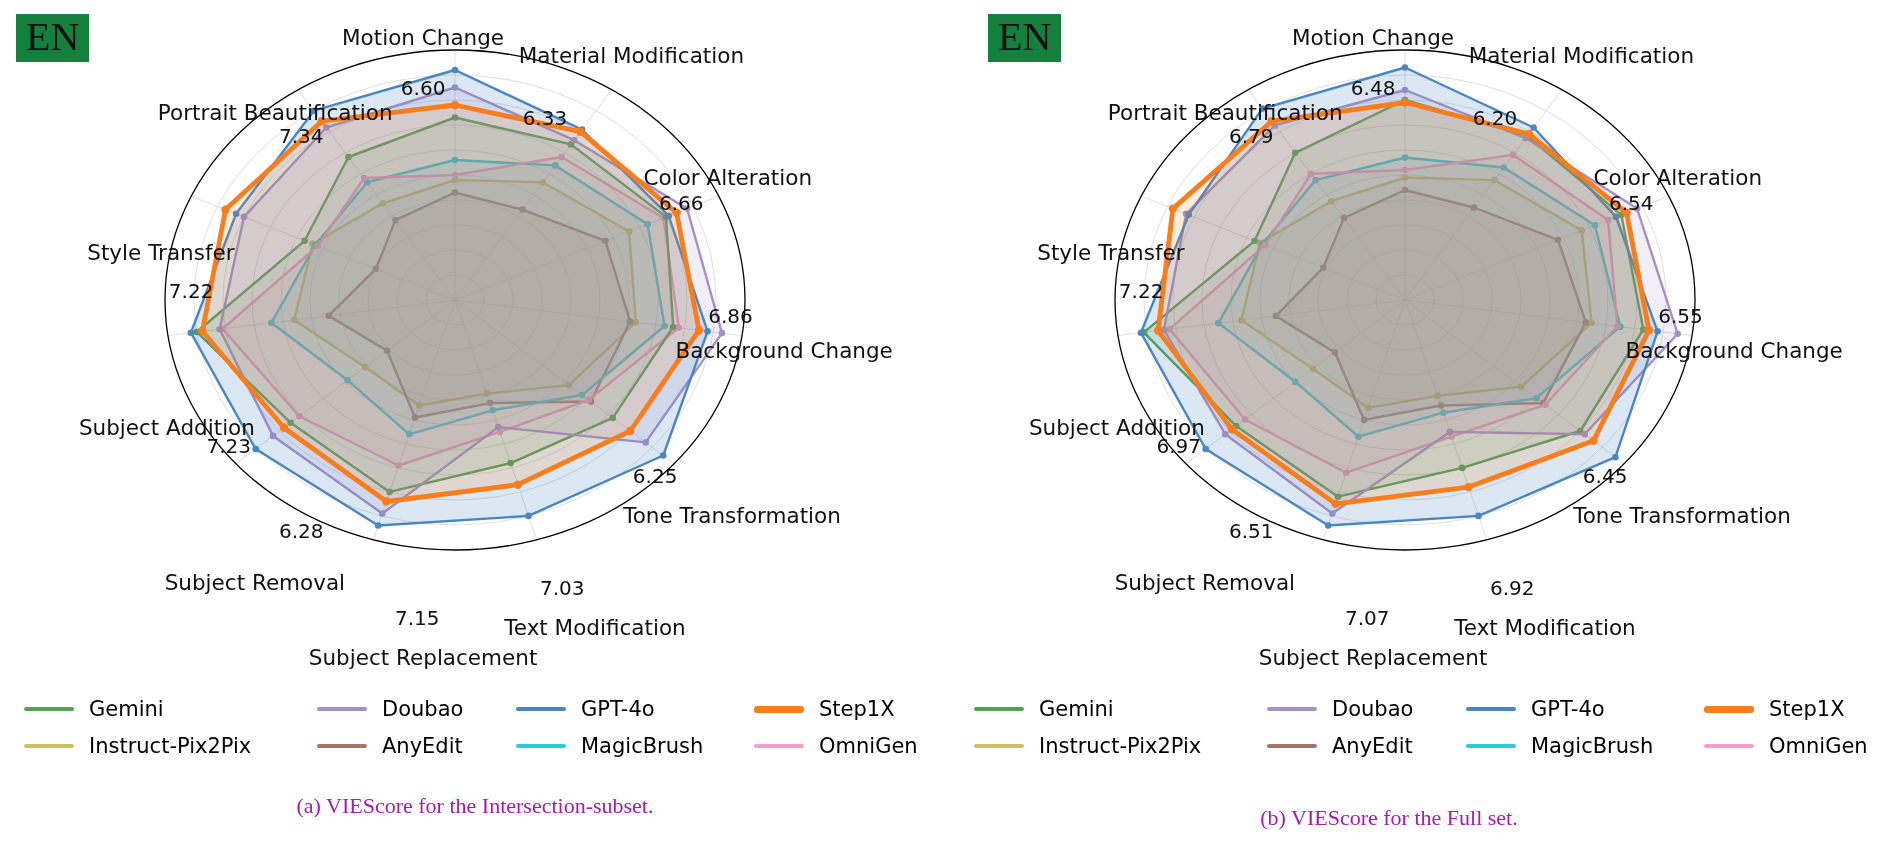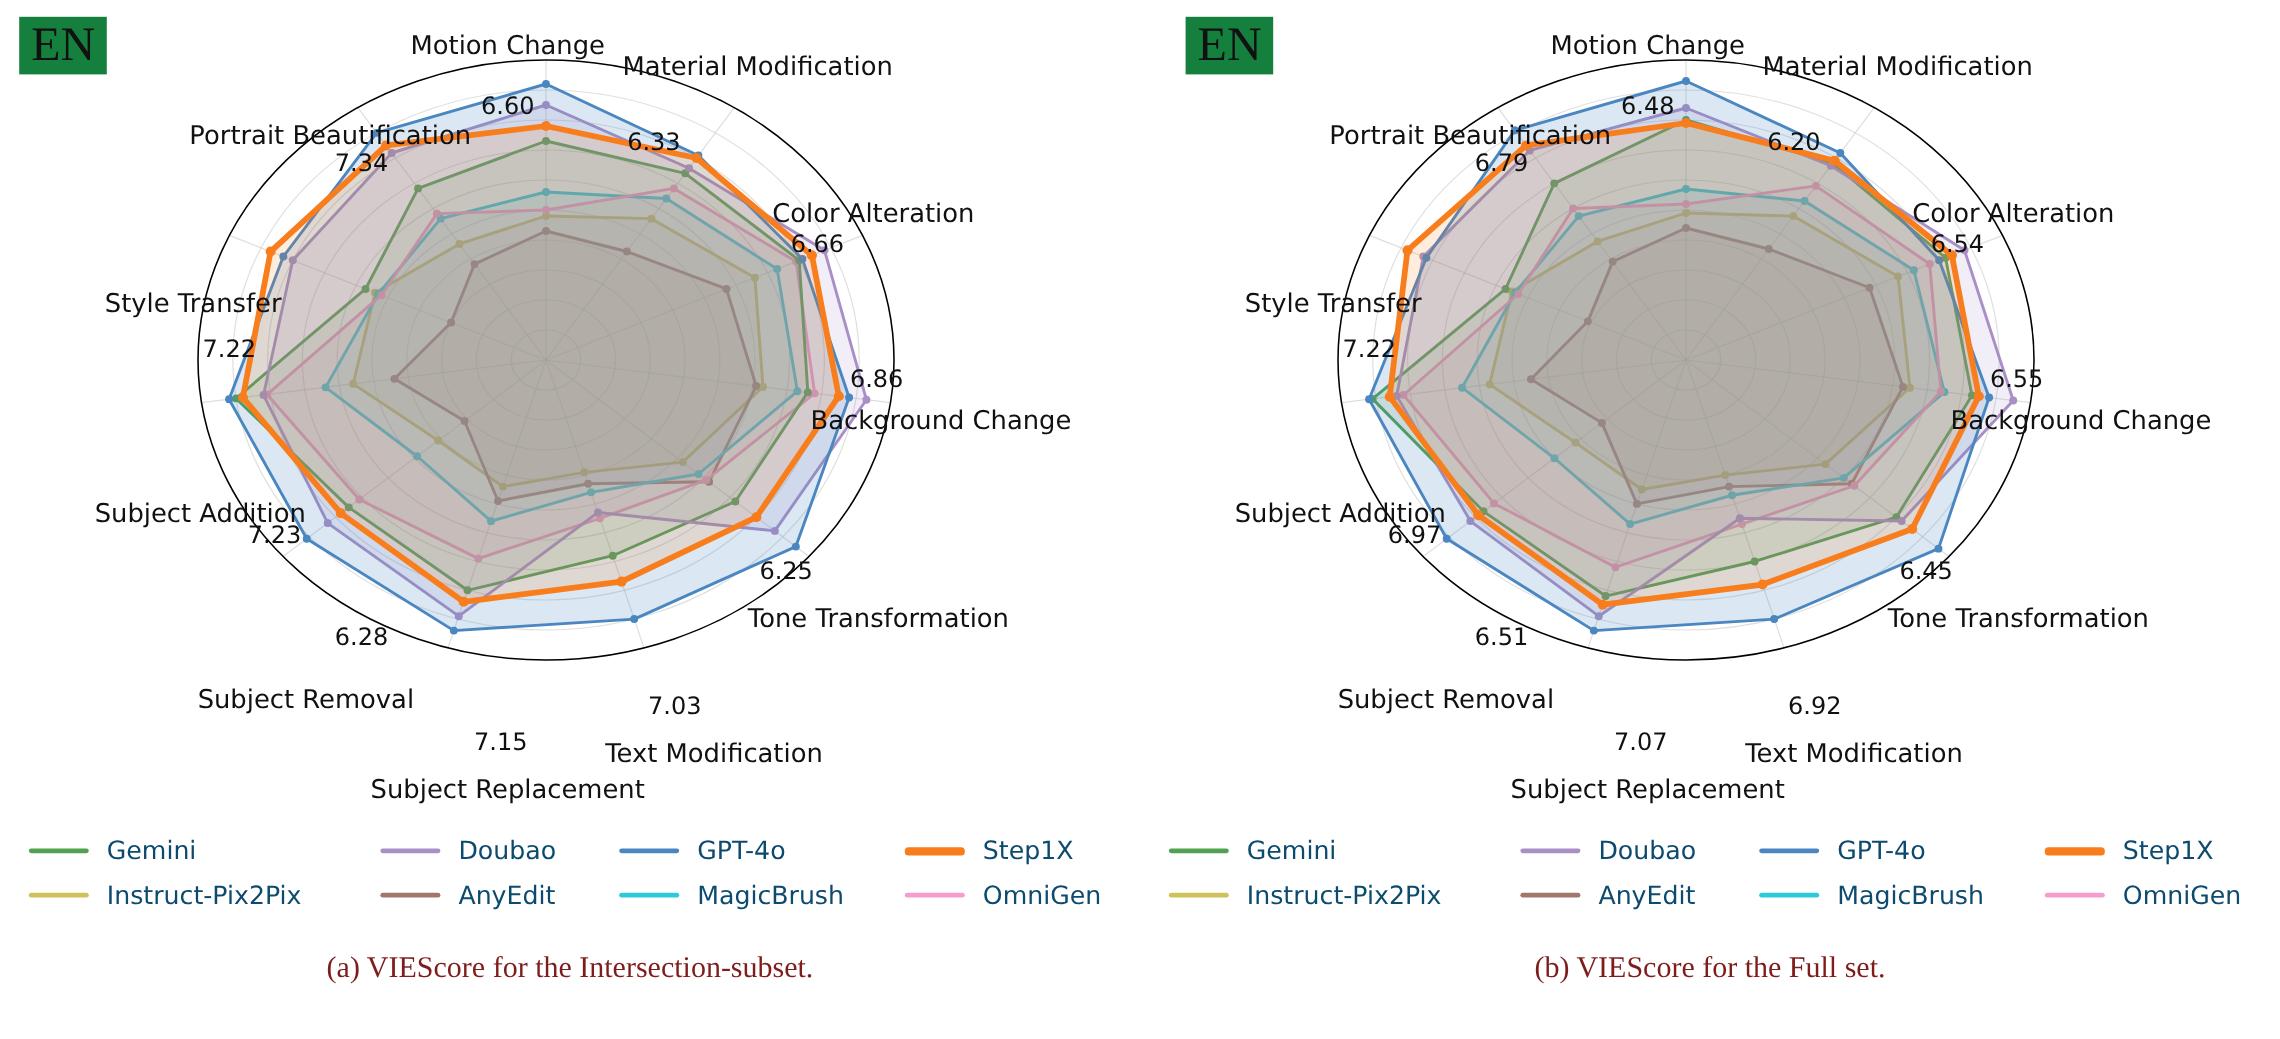--- a/index.html
+++ b/index.html
@@ -11,25 +11,25 @@
   #badge-a{left:16px;}
   #badge-b{left:988px;}
   svg.radar-svg{position:absolute;top:0;left:0;}
   .legend{position:absolute;top:694px;display:grid;
           grid-template-columns:293px 199px 238px 160px;row-gap:7px;}
   #legend-a{left:24px;}
   #legend-b{left:974px;}
   .legend-item{display:flex;align-items:center;gap:15px;height:30px;}
   .swatch{width:50px;height:4px;border-radius:2px;flex:0 0 auto;}
   .swatch.thick{height:7px;border-radius:3px;}
-  .legend-label{font-size:21px;color:#0c4a6e;white-space:nowrap;}
+  .legend-label{font-size:21px;color:#000000;white-space:nowrap;}
   .caption{position:absolute;top:793px;width:950px;text-align:center;
-           font-family:"Liberation Serif",serif;font-size:25px;color:#7f1d1d;}
+           font-family:"Liberation Serif",serif;font-size:22px;color:#a21caf;}
   #caption-a{left:0;}
-  #caption-b{left:950px;}
+  #caption-b{left:914px;margin-top:12px;}
 </style>
 </head>
 <body>
 
 <svg class="radar-svg" id="radar-both" width="1900" height="690" viewBox="0 0 1900 690">
     <g>
       <ellipse cx="455" cy="300" rx="29" ry="25" fill="none" stroke="#c4c4c4" stroke-width="1" opacity="0.55"></ellipse>
       <ellipse cx="455" cy="300" rx="58" ry="50" fill="none" stroke="#c4c4c4" stroke-width="1" opacity="0.55"></ellipse>
       <ellipse cx="455" cy="300" rx="87" ry="75" fill="none" stroke="#c4c4c4" stroke-width="1" opacity="0.55"></ellipse>
       <ellipse cx="455" cy="300" rx="116" ry="100" fill="none" stroke="#c4c4c4" stroke-width="1" opacity="0.55"></ellipse>

